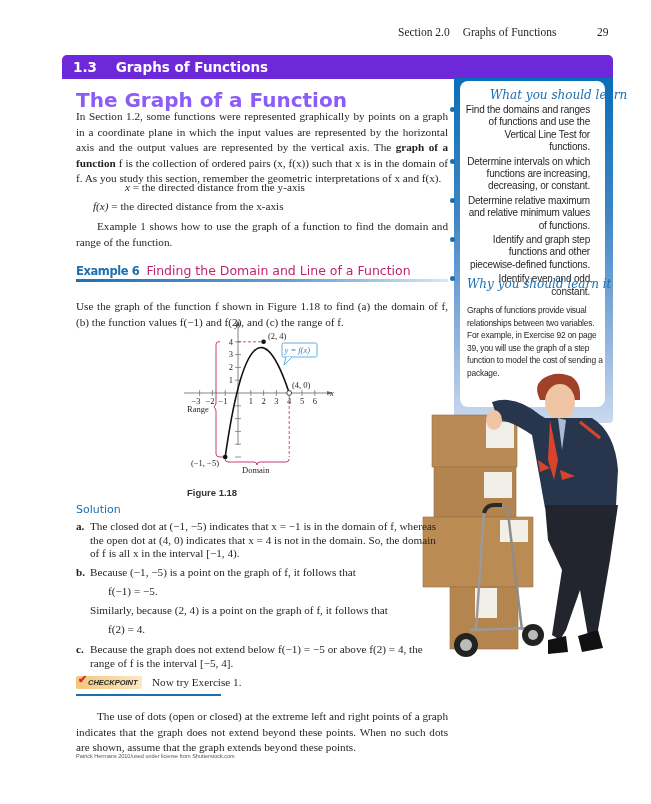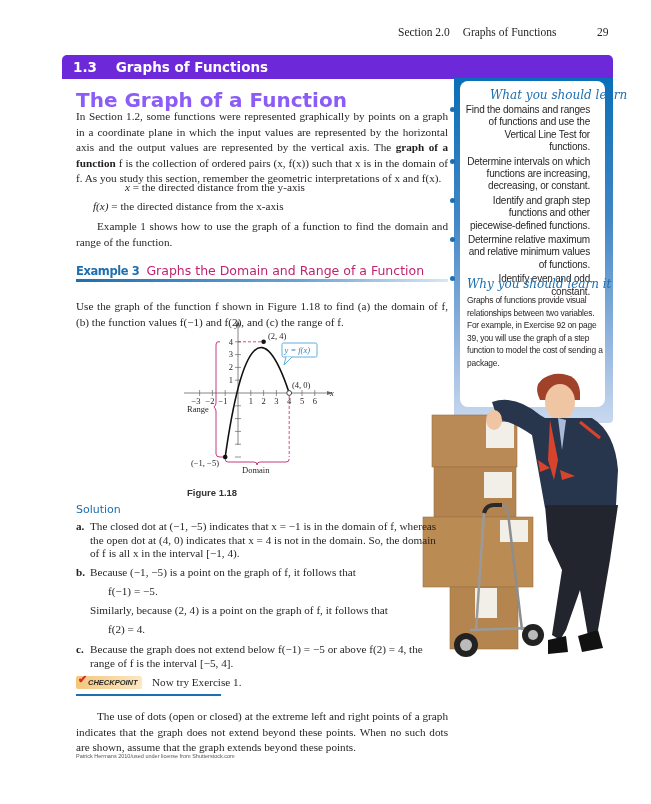--- a/index.html
+++ b/index.html
@@ -18,21 +18,21 @@
 
   .side-panel { top: 78px; left: 454px; width: 159px; height: 345px;
     background: linear-gradient(to bottom, #0a6fb8 0%, #3f86c6 40%, #8fb3dd 75%, #c9d9ef 100%);
     border-radius: 0 0 4px 4px; }
   .side-card { top: 81px; left: 460px; width: 145px; height: 326px; background: #fff; border-radius: 8px; }
   .side-h { font-family: "DejaVu Serif", serif; font-style: italic; color: #1d6fb0; font-size: 12px; left: 467px; }
   .side-list { top: 104px; left: 448px; width: 142px; list-style: none;
     font-family: "Liberation Sans", sans-serif; font-size: 10px; line-height: 12.4px; color: #231f20; text-align: right; }
   .side-list li { position: relative; padding-left: 14px; margin-bottom: 2px; letter-spacing: -0.2px; }
   .side-list li .dot { position: absolute; left: 2px; top: 3px; width: 5px; height: 5px; border-radius: 50%; background: #1d6fb0; }
-  .side-para { top: 294px; left: 467px; width: 138px; font-family: "Liberation Sans", sans-serif;
+  .side-para { top: 304px; left: 467px; width: 138px; font-family: "Liberation Sans", sans-serif;
     font-size: 8.4px; line-height: 12.6px; letter-spacing: -0.2px; }
 
   .h-main { top: 88px; left: 76px; font-family: "DejaVu Sans", sans-serif; font-weight: bold;
     color: #8b5cf6; font-size: 20px; }
   .body-text { left: 76px; width: 372px; font-size: 11.2px; line-height: 15.6px; text-align: justify; }
   .indent { text-indent: 21px; }
   .eq { font-size: 11.2px; white-space: nowrap; }
 
   .ex-head { top: 261px; left: 76px; white-space: nowrap; }
   .ex-label { font-family: "DejaVu Sans", sans-serif; font-weight: bold; color: #1d6fb0; font-size: 11.5px; letter-spacing: -0.4px; }
@@ -70,22 +70,22 @@
   <span class="num">1.3</span>
   <span>Graphs of Functions</span>
 </div>
 
 <div class="abs side-panel"></div>
 <div class="abs side-card"></div>
 <div class="abs side-h" style="top:88px;margin-left:23px;">What you should learn</div>
 <ul class="abs side-list">
   <li><span class="dot"></span><span>Find the domains and ranges of functions and use the Vertical Line Test for functions.</span></li>
   <li><span class="dot"></span><span>Determine intervals on which functions are increasing, decreasing, or constant.</span></li>
+  <li><span class="dot"></span><span>Determine relative maximum and relative minimum values of functions.</span></li>
   <li><span class="dot"></span><span>Identify and graph step functions and other piecewise-defined functions.</span></li>
-  <li><span class="dot"></span><span>Determine relative maximum and relative minimum values of functions.</span></li>
   <li><span class="dot"></span><span>Identify even and odd constant.</span></li>
 </ul>
 <div class="abs side-h" style="top:277px;">Why you should learn it</div>
 <div class="abs side-para">Graphs of functions provide visual relationships between two variables. For example, in Exercise 92 on page 39, you will use the graph of a step function to model the cost of sending a package.</div>
 
 <svg class="abs" style="top:360px; left:420px;" width="220" height="310" viewBox="0 0 220 310">
 
   <rect x="12" y="55" width="85" height="52" fill="#b98a55" stroke="#9c7242" stroke-width="0.6"></rect>
   <rect x="66" y="62" width="28" height="26" fill="#f2efe9"></rect>
   <rect x="14" y="107" width="82" height="50" fill="#b48450" stroke="#9c7242" stroke-width="0.6"></rect>
@@ -127,21 +127,21 @@
 <div class="abs eq" style="top:181px; left:109px;margin-left:16px;">
   <i>x</i>&nbsp;<span>= the directed distance from the y-axis</span>
 </div>
 <div class="abs eq" style="top:200px; left:93px;">
   <i>f(x)</i>&nbsp;<span>= the directed distance from the x-axis</span>
 </div>
 
 <p class="abs body-text indent" style="top:219px;">Example 1 shows how to use the graph of a function to find the domain and range of the function.</p>
 
 <div class="abs ex-head">
-  <span class="ex-label">Example 3</span><span class="ex-title">Graphs the Domain and Range of a Function</span>
+  <span class="ex-label">Example 6</span><span class="ex-title">Finding the Domain and Line of a Function</span>
 </div>
 <div class="abs ex-rule"></div>
 <p class="abs body-text" style="top:299px;">Use the graph of the function f shown in Figure 1.18 to find (a) the domain of f, (b) the function values f(−1) and f(2), and (c) the range of f.</p>
 
 <svg class="abs" style="top:315px; left:180px;" width="160" height="170" viewBox="0 0 160 170" font-family="Liberation Serif, serif" font-size="8.5" fill="#231f20">
 
   <line x1="4" y1="78" x2="150" y2="78" stroke="#666" stroke-width="0.8"></line>
   <polygon points="153,78 147,76 147,80" fill="#666"></polygon>
   <line x1="58" y1="130" x2="58" y2="8" stroke="#666" stroke-width="0.8"></line>
   <polygon points="58,5 56,11 60,11" fill="#666"></polygon>

